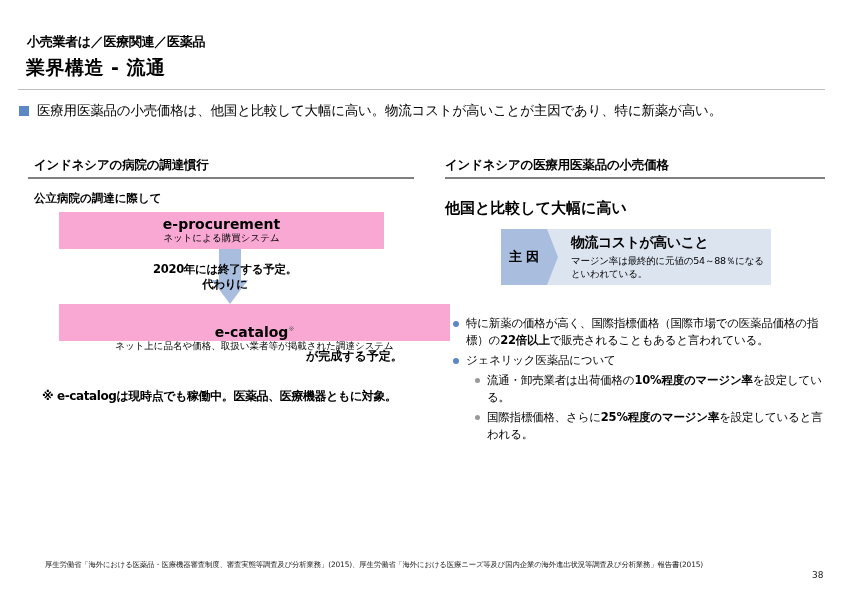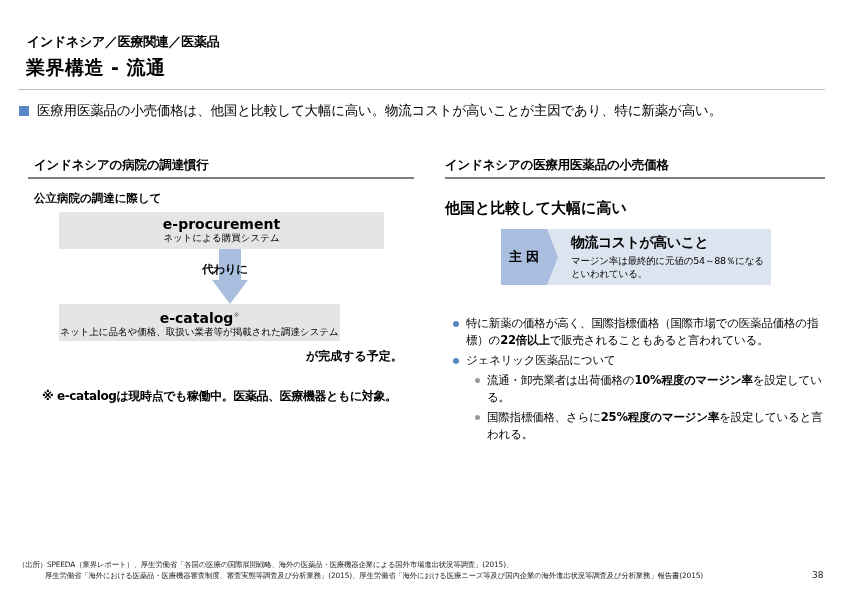--- a/index.html
+++ b/index.html
@@ -14,25 +14,25 @@
     .lead { left: 18px; top: 102px; font-size: 13.5px; display: flex; align-items: center; white-space: nowrap; letter-spacing: -0.2px; }
     .lead .sq { width: 10px; height: 10px; background: #5b87c5; margin-right: 8px; margin-left: 1px; }
 
     .sec-head { font-size: 12.5px; font-weight: bold; letter-spacing: -0.2px; }
     .sec-rule { height: 2px; background: #7f7f7f; }
 
     .left-head { left: 34px; top: 157px; }
     .left-rule { left: 28px; top: 177px; width: 386px; }
     .subhead { left: 34px; top: 191px; font-size: 11.5px; font-weight: bold; }
 
-    .box { background: #e5e5e5; text-align: center; }
+    .box { background: #f9a8d4; text-align: center; }
     .box .ttl { font-family: "DejaVu Sans", sans-serif; font-weight: bold; font-size: 14px; line-height: 16px; }
     .box .sub { font-size: 9.5px; line-height: 12px; }
     .box1 { left: 59px; top: 212px; width: 325px; height: 37px; padding-top: 4px; box-sizing: border-box; }
-    .box2 { left: 59px; top: 304px; width: 281px; height: 37px; padding-top: 3px; box-sizing: border-box; }
+    .box2 { left: 59px; top: 304px; width: 391px; height: 37px; padding-top: 17px; box-sizing: border-box; }
     .box2 sup { font-size: 7px; font-weight: normal; color: #666; }
 
     .arrow { left: 212px; top: 249px; width: 36px; height: 55px; }
     .arrow-text { left: 100px; top: 262px; width: 250px; text-align: center; font-size: 11.5px; font-weight: bold; line-height: 15px; letter-spacing: -0.3px; }
     .complete { left: 306px; top: 348px; font-size: 12px; font-weight: bold; }
     .note { left: 42px; top: 388px; font-size: 12px; font-weight: bold; letter-spacing: -0.4px; }
 
     .right-head { left: 445px; top: 157px; }
     .right-rule { left: 445px; top: 177px; width: 380px; }
     .headline { left: 445px; top: 199px; width: 380px; font-size: 15px; font-weight: bold; }
@@ -51,21 +51,21 @@
     .bl2 .dot { position: absolute; left: 22px; top: 6px; width: 5px; height: 5px; border-radius: 50%; background: #999; }
     b { font-family: "DejaVu Sans", sans-serif; }
 
     .source { left: 18px; top: 559px; font-size: 7.4px; line-height: 11px; color: #222; white-space: nowrap; letter-spacing: -0.15px; }
     .source .line2 { padding-left: 27px; }
     .page-num { left: 812px; top: 570px; font-size: 9px; color: #222; }
   </style>
 </head>
 <body>
 
-<div class="abs breadcrumb">インドネシア／医療関連／医薬品</div>
+<div class="abs breadcrumb">小売業者は／医療関連／医薬品</div>
 <div class="abs page-title">業界構造 - 流通</div>
 <div class="abs title-rule"></div>
 
 <div class="abs lead">
   <span class="sq"></span>
   <span>医療用医薬品の小売価格は、他国と比較して大幅に高い。物流コストが高いことが主因であり、特に新薬が高い。</span>
 </div>
 
 <div class="abs sec-head left-head">インドネシアの病院の調達慣行</div>
 <div class="abs sec-rule left-rule"></div>
@@ -73,20 +73,21 @@
 
 <div class="abs box box1">
   <div class="ttl">e-procurement</div>
   <div class="sub">ネットによる購買システム</div>
 </div>
 
 <svg class="abs arrow" viewBox="0 0 36 55" width="36" height="55">
   <polygon points="7,0 29,0 29,31 36,31 18,55 0,31 7,31" fill="#a9bedf"></polygon>
 </svg>
 <div class="abs arrow-text">
+  <div>2020年には終了する予定。</div>
   <div>代わりに</div>
 </div>
 
 <div class="abs box box2">
   <div class="ttl"><span>e-catalog</span><sup>※</sup></div>
   <div class="sub">ネット上に品名や価格、取扱い業者等が掲載された調達システム</div>
 </div>
 
 <div class="abs complete">が完成する予定。</div>
 <div class="abs note">※ e-catalogは現時点でも稼働中。医薬品、医療機器ともに対象。</div>
@@ -118,16 +119,15 @@
     <span class="dot"></span>
     <span>流通・卸売業者は出荷価格の</span><b>10%程度のマージン率</b><span>を設定している。</span>
   </div>
   <div class="bl2">
     <span class="dot"></span>
     <span>国際指標価格、さらに</span><b>25%程度のマージン率</b><span>を設定していると言われる。</span>
   </div>
 </div>
 
 <div class="abs source">
-  <div><span>（出所）</span><span>SPEEDA（業界レポート）、厚生労働省「各国の医療の国際展開戦略、海外の医薬品・医療機器企業による国外市場進出状況等調査」(2015)、</span></div>
   <div class="line2">厚生労働省「海外における医薬品・医療機器審査制度、審査実態等調査及び分析業務」(2015)、厚生労働省「海外における医療ニーズ等及び国内企業の海外進出状況等調査及び分析業務」報告書(2015)</div>
 </div>
 <div class="abs page-num">38</div>
 
 </body></html>

